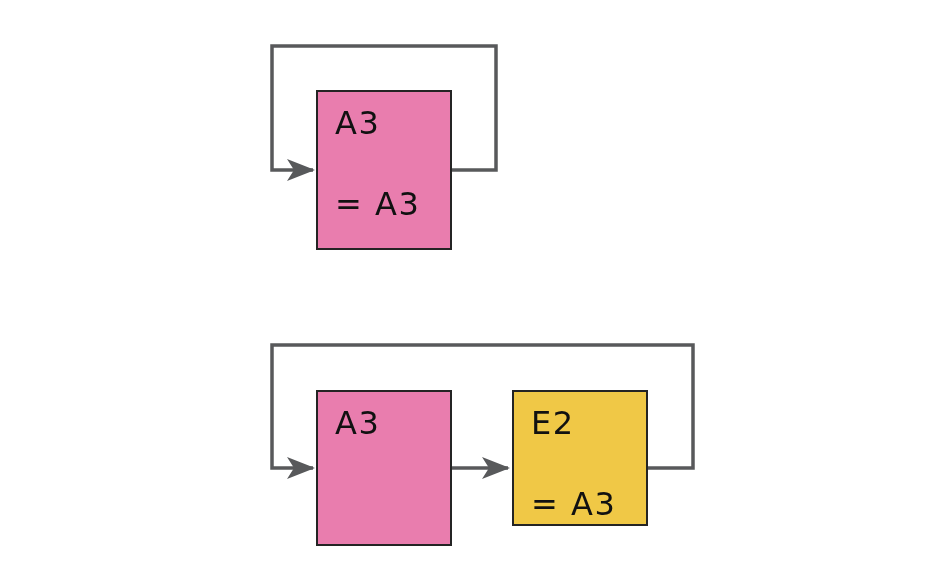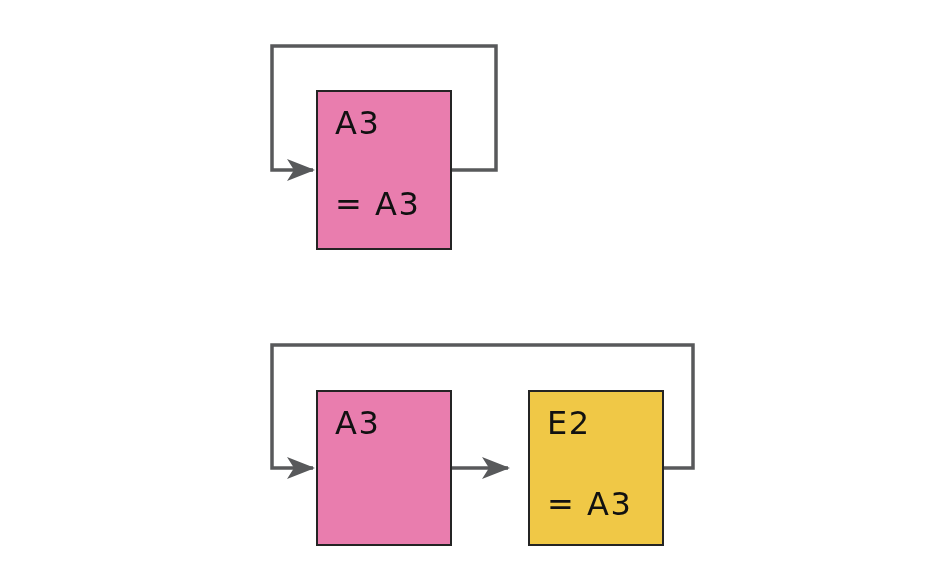--- a/index.html
+++ b/index.html
@@ -76,18 +76,18 @@
 
   <div class="node pink" style="left:316px; top:82px; width:136px; height:160px;">
     <span class="node-title">A3</span>
     <span class="node-formula">= A3</span>
   </div>
 
   <div class="node pink" style="left:316px; top:382px; width:136px; height:156px;">
     <span class="node-title">A3</span>
   </div>
 
-  <div class="node yellow" style="left:528px; top:382px; width:136px; height:156px;">
+  <div class="node yellow" style="left:512px; top:382px; width:136px; height:136px;">
     <span class="node-title">E2</span>
     <span class="node-formula">= A3</span>
   </div>
 
 </div>
 
 </body></html>

